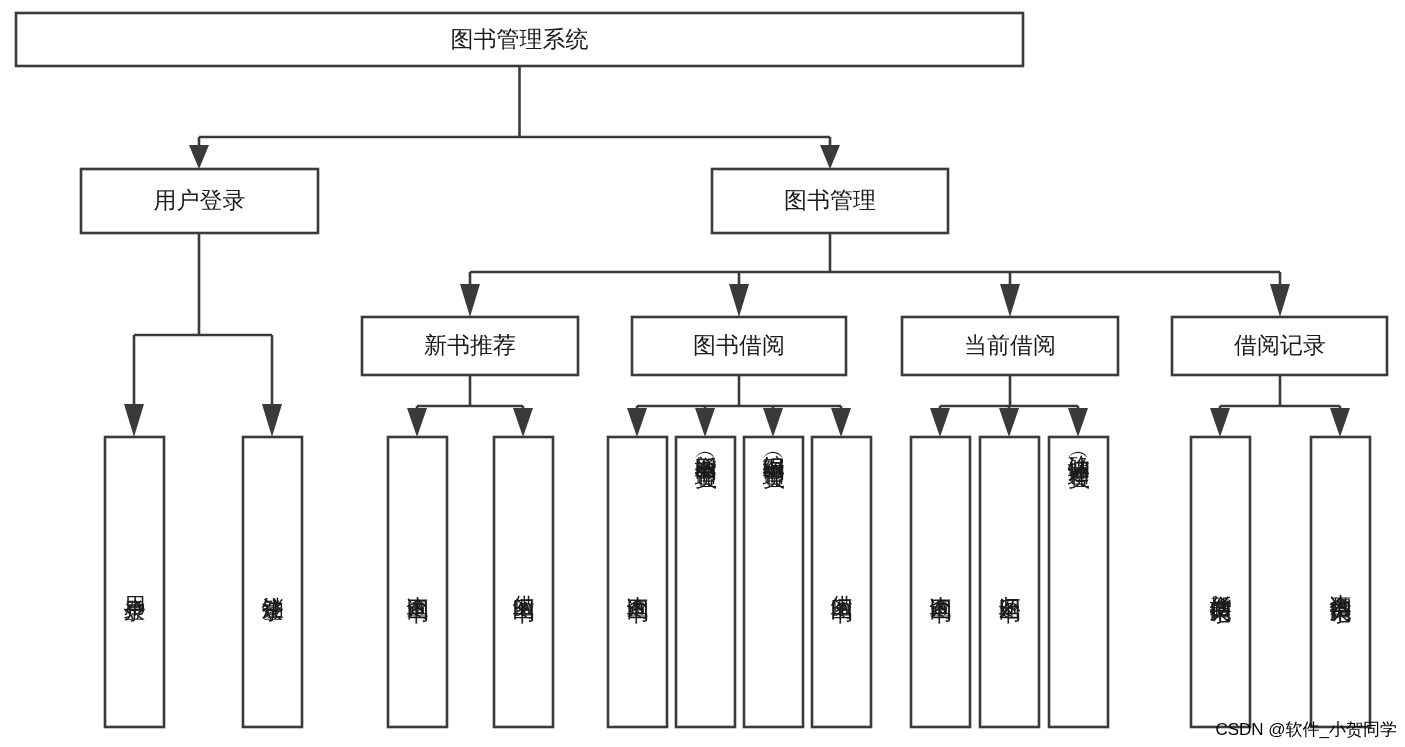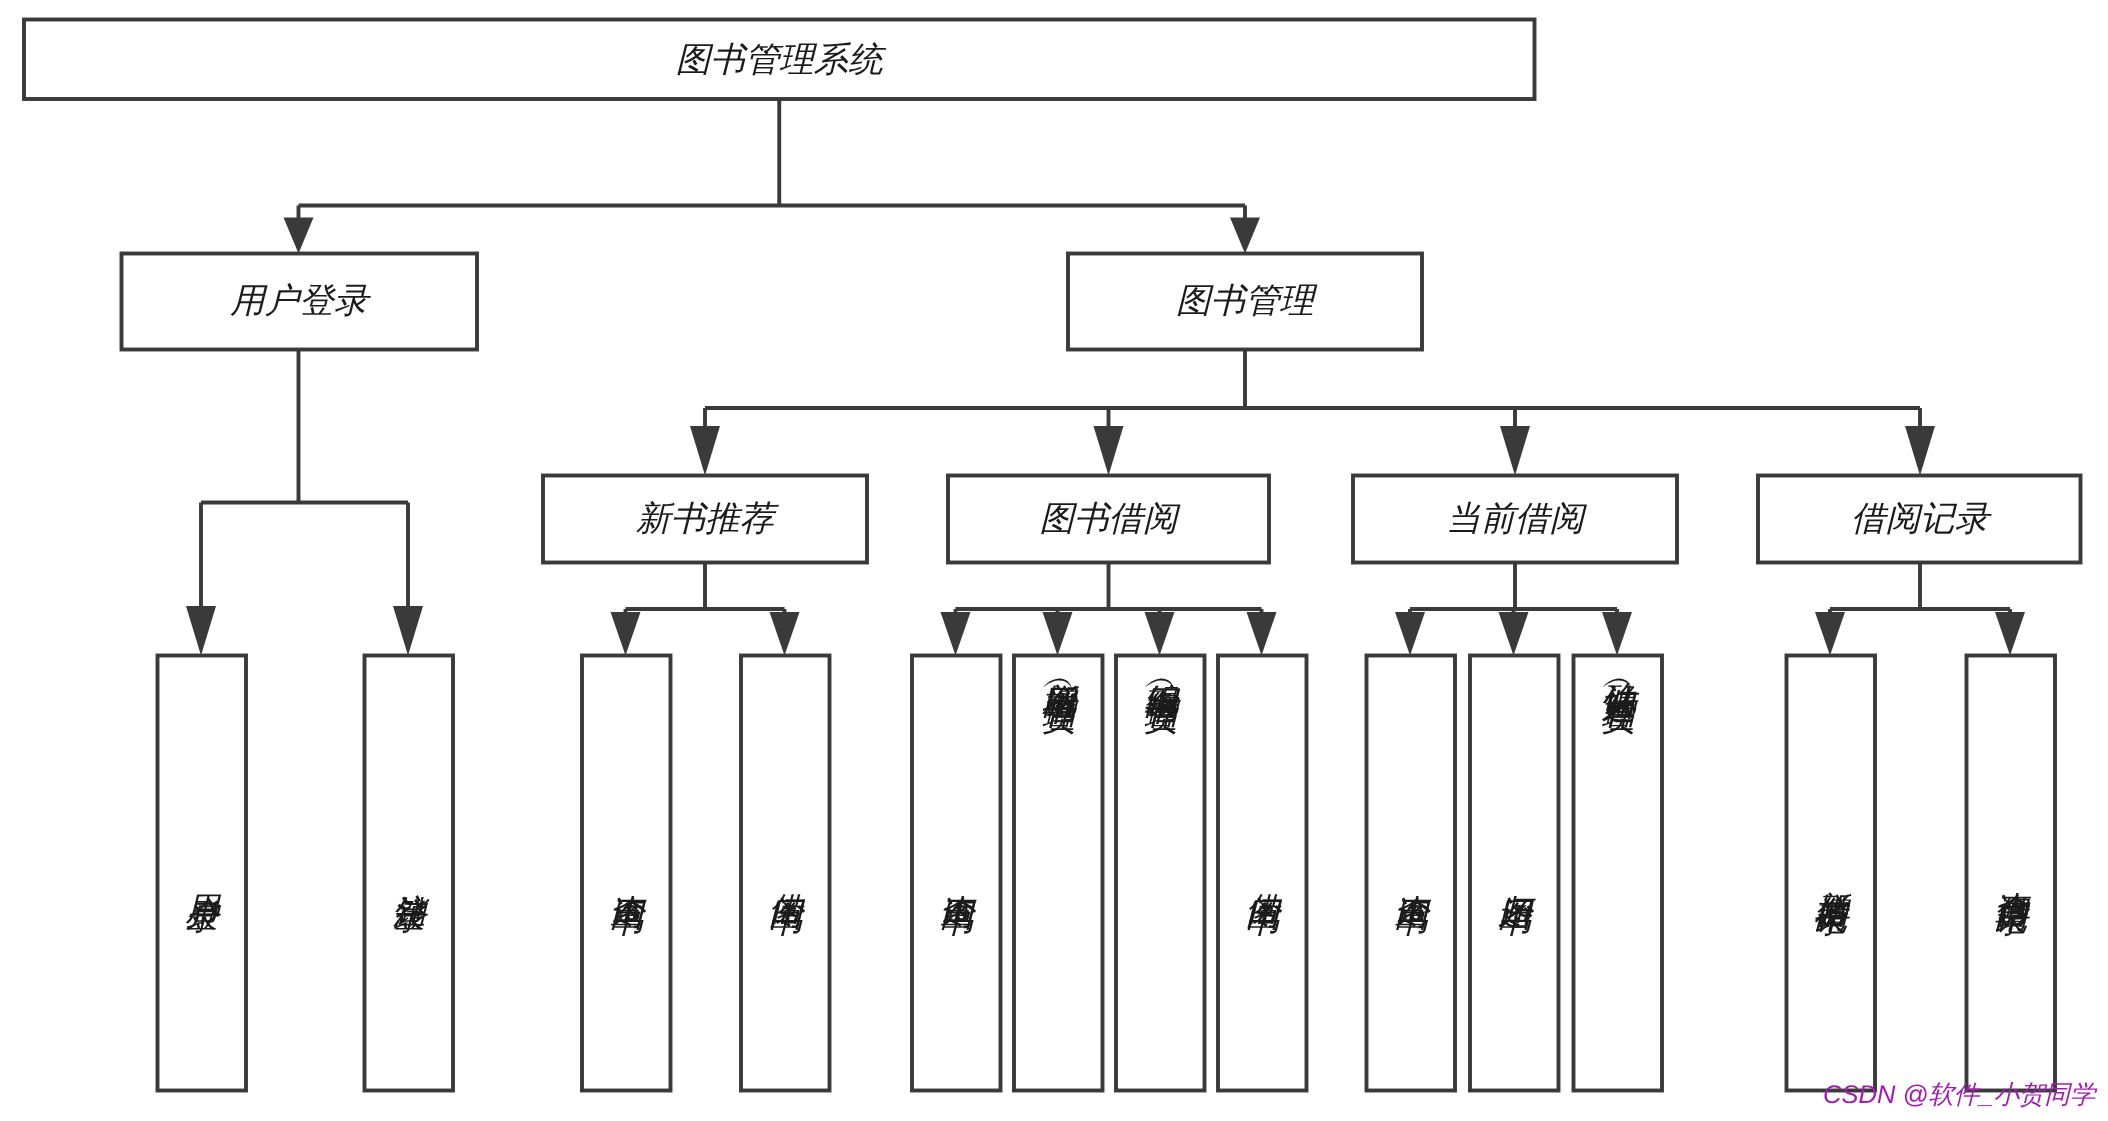--- a/index.html
+++ b/index.html
@@ -9,21 +9,20 @@
   }
   body {
     font-family: "Liberation Sans", "DejaVu Sans", sans-serif;
   }
   #diagram-root {
     position: relative;
     width: 1405px;
     height: 747px;
     background: #ffffff;
     overflow: hidden;
-    font-style: italic;
   }
   svg#tree-svg {
     position: absolute;
     left: 0;
     top: 0;
     width: 1405px;
     height: 747px;
     display: block;
   }
   .node-rect {
@@ -71,21 +70,21 @@
     writing-mode: vertical-rl;
     text-orientation: upright;
     letter-spacing: 2px;
   }
   .watermark {
     position: absolute;
     right: 8px;
     bottom: 6px;
     font-family: "Liberation Sans", "DejaVu Sans", sans-serif;
     font-size: 17px;
-    color: #a21caf;
+    color: #000000;
     white-space: nowrap;
     user-select: none;
   }
 </style>
 </head>
 <body>
 
 <div id="diagram-root">
 
   <svg id="tree-svg" viewBox="0 0 1405 747" xmlns="http://www.w3.org/2000/svg">

